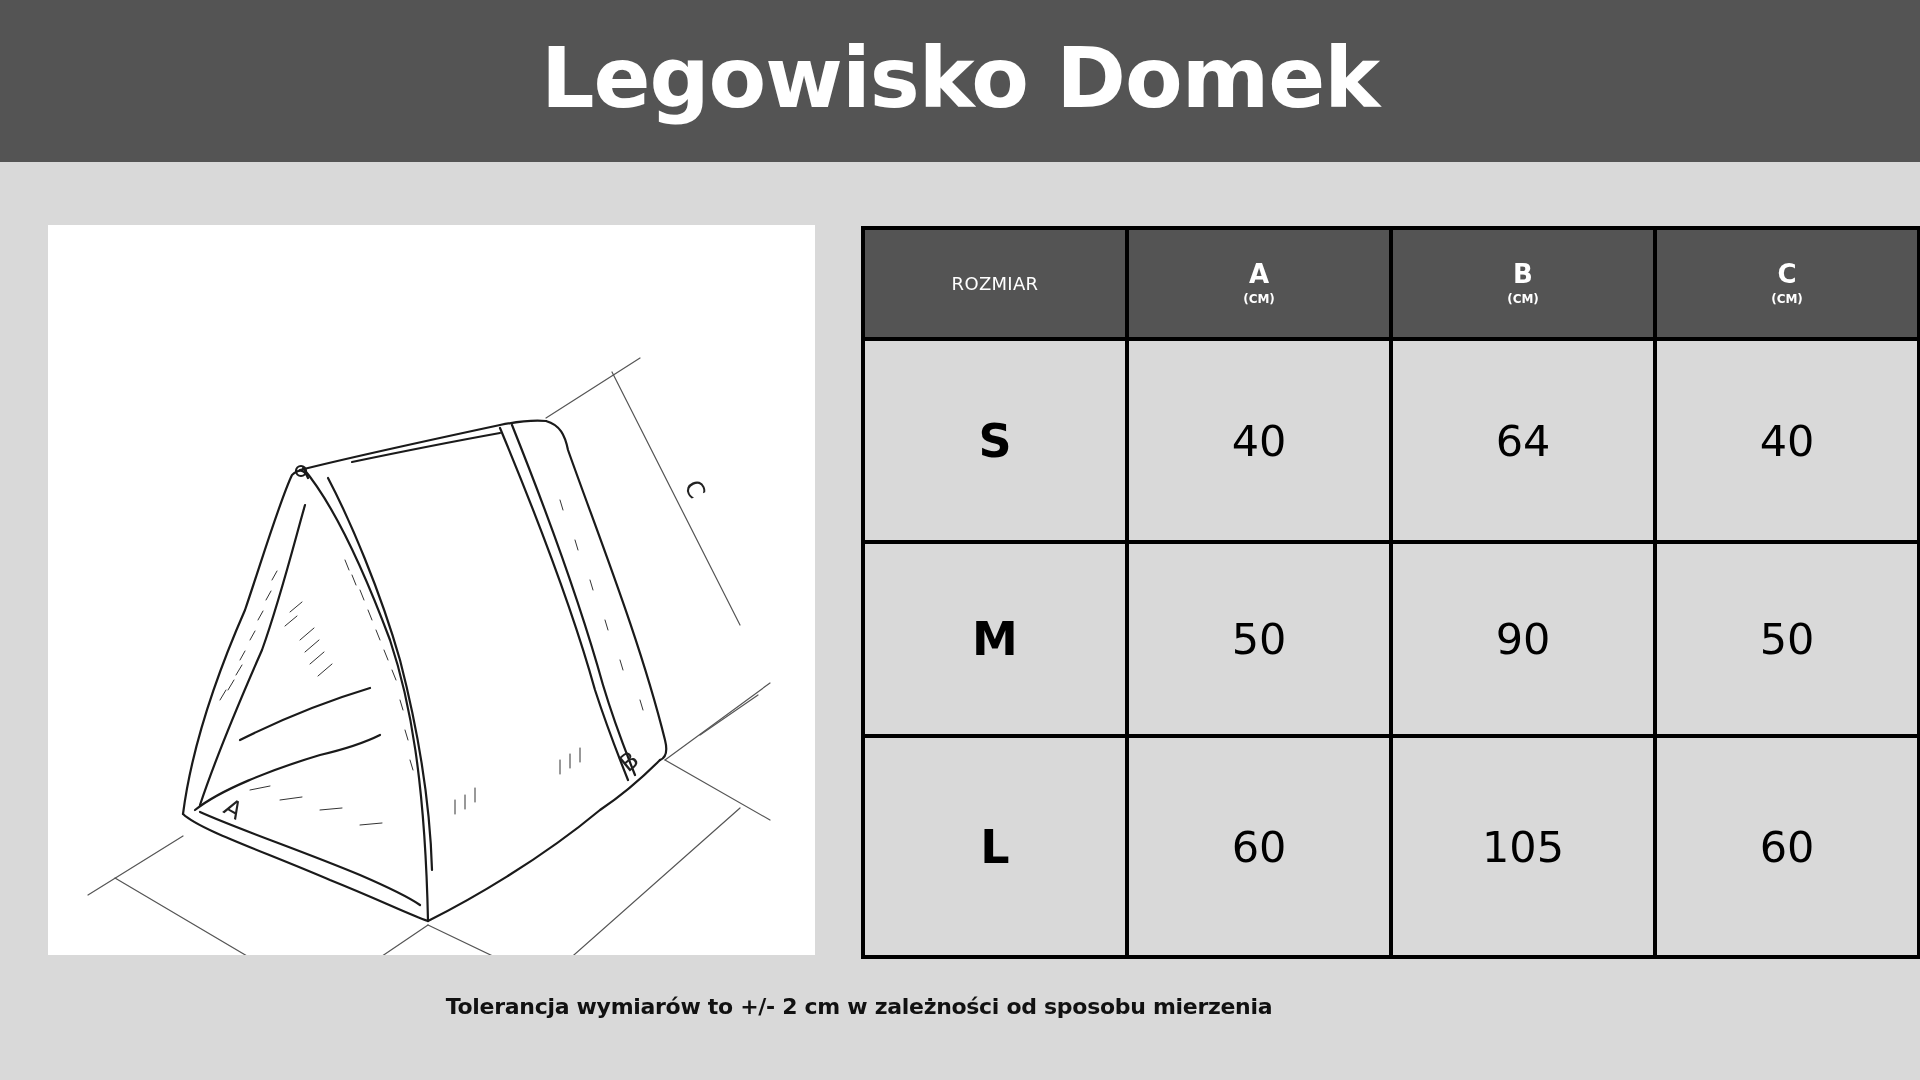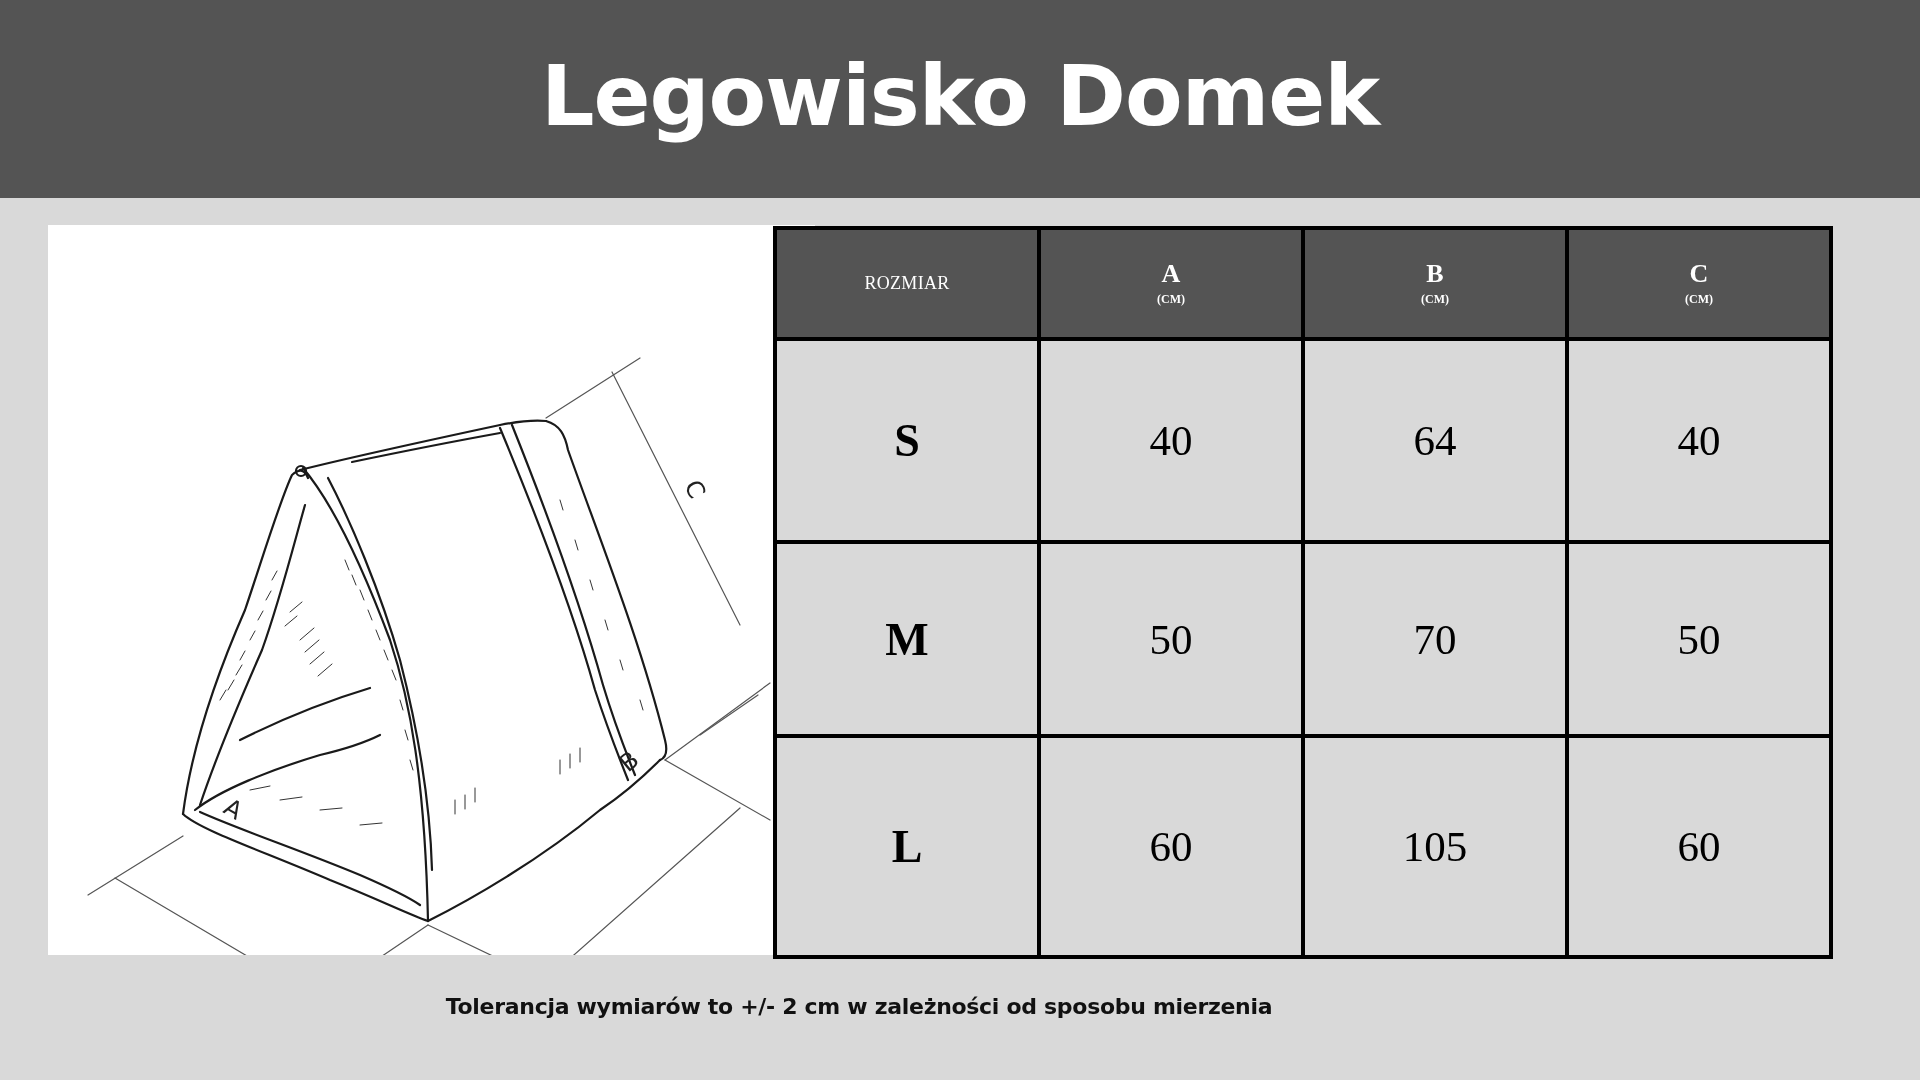--- a/index.html
+++ b/index.html
@@ -3,44 +3,43 @@
 <meta charset="utf-8">
 <style>
   * { box-sizing: border-box; margin: 0; padding: 0; }
   html, body { width: 1920px; height: 1080px; overflow: hidden; }
   body {
     background: #d9d9d9;
     font-family: "DejaVu Sans", "Liberation Sans", sans-serif;
     position: relative;
   }
   .header-band {
-    position: absolute; left: 0; top: 0; width: 1920px; height: 198px;
+    position: absolute; left: 0; top: 0; width: 1920px; height: 162px;
     background: #545454;
     display: flex; align-items: center; justify-content: center;
   }
   .title {
     color: #ffffff;
     font-family: "DejaVu Sans", sans-serif;
     font-weight: bold;
     font-size: 84px;
     letter-spacing: -1px;
     margin-top: -6px;
   }
   .illustration-panel {
     position: absolute; left: 48px; top: 225px;
     width: 767px; height: 730px;
     background: #ffffff;
   }
   .illustration-panel svg { position: absolute; left: 0; top: 0; }
   .size-table {
-    position: absolute; left: 773px; top: 226px;
+    position: absolute; left: 861px; top: 226px;
     width: 1060px; height: 729px;
     border-collapse: collapse;
     table-layout: fixed;
-    font-family: Liberation Serif, serif;
   }
   .size-table th, .size-table td {
     border: 4px solid #000000;
     text-align: center; vertical-align: middle;
   }
   .size-table thead th {
     background: #545454; color: #ffffff;
     height: 111px;
   }
   .hdr-size { font-size: 18px; font-weight: normal; letter-spacing: 0.3px; }
@@ -151,21 +150,21 @@
   <tbody>
     <tr class="row-s">
       <td class="size-label">S</td>
       <td class="size-value">40</td>
       <td class="size-value">64</td>
       <td class="size-value">40</td>
     </tr>
     <tr class="row-m">
       <td class="size-label">M</td>
       <td class="size-value">50</td>
-      <td class="size-value">70</td>
+      <td class="size-value">90</td>
       <td class="size-value">50</td>
     </tr>
     <tr class="row-l">
       <td class="size-label">L</td>
       <td class="size-value">60</td>
       <td class="size-value">105</td>
       <td class="size-value">60</td>
     </tr>
   </tbody>
 </table>

